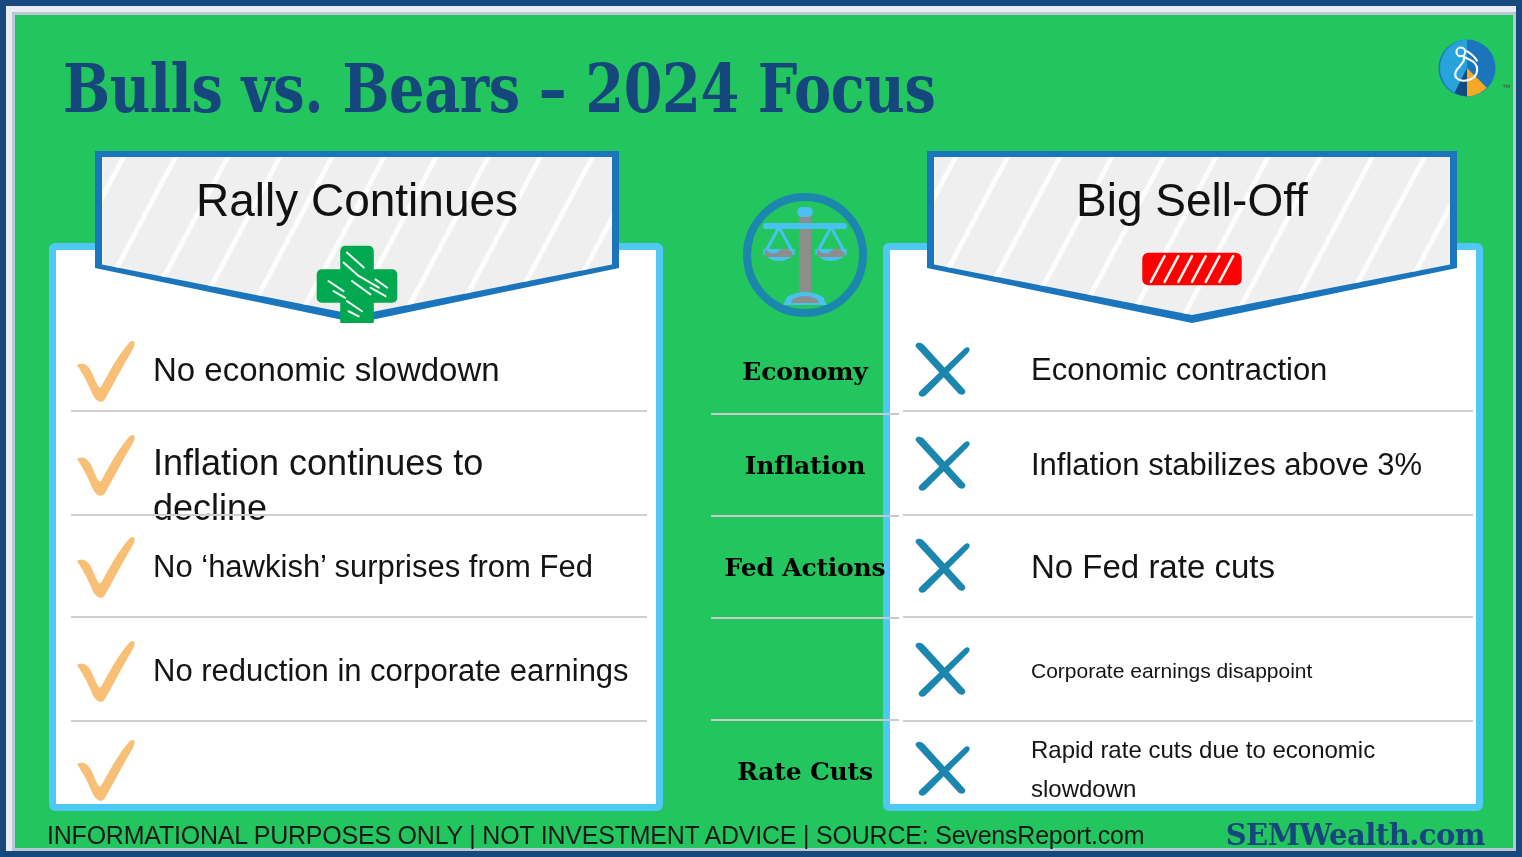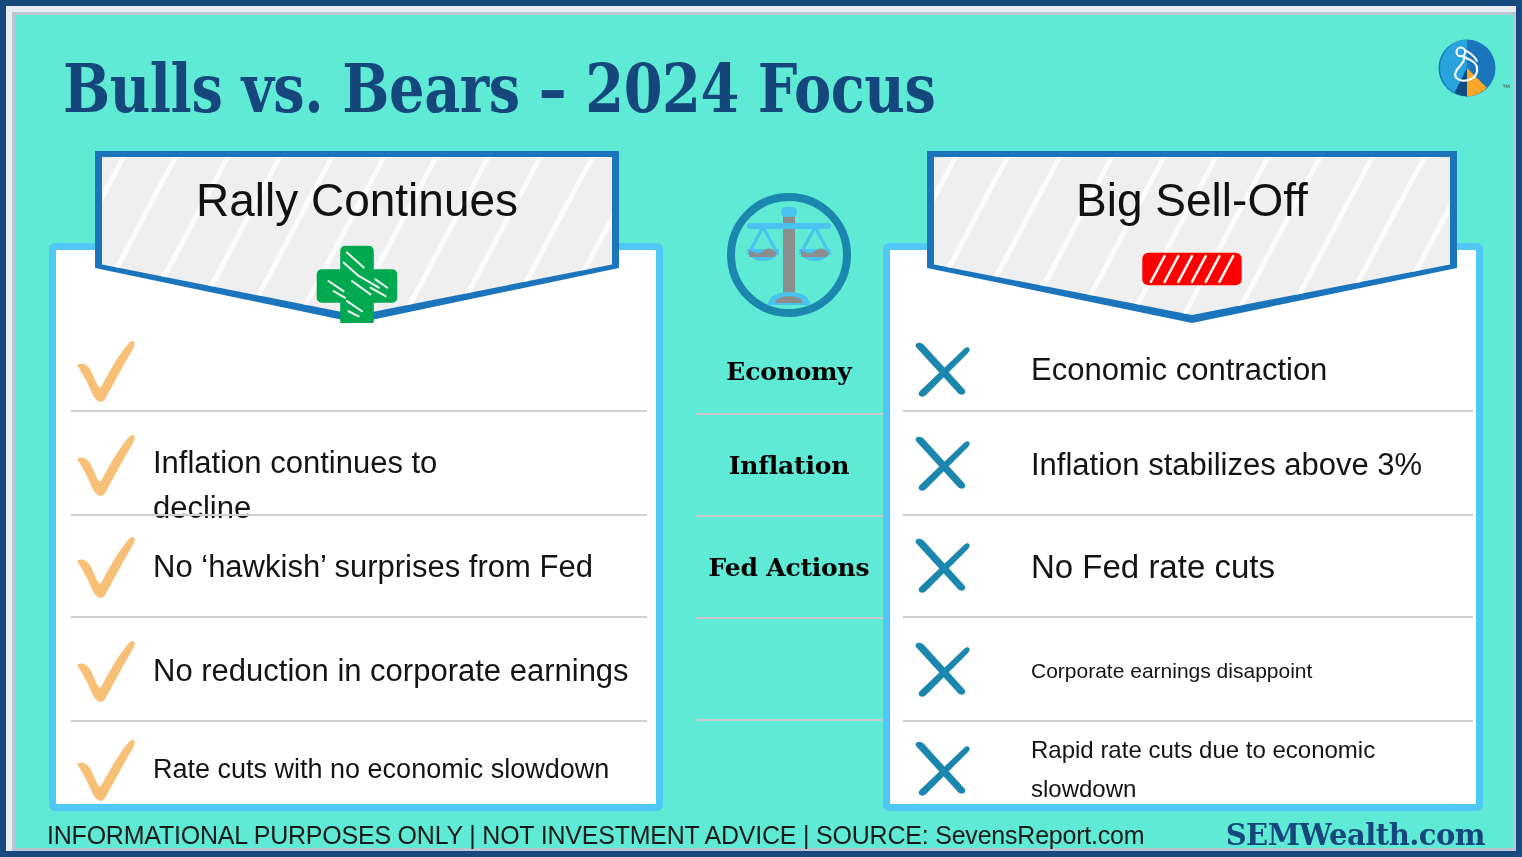--- a/index.html
+++ b/index.html
@@ -24,21 +24,21 @@
     position: absolute;
     left: 6px; top: 6px;
     width: 1504px; height: 839px;
     border: 3px solid #b9c6d6;
     background: #ffffff;
   }
   #canvas {
     position: absolute;
     left: 0; top: 0;
     width: 1498px; height: 833px;
-    background: #5eead4;
+    background: #22c55e;
   }
 
   
   #title {
     position: absolute;
     left: 48px; top: 34px;
     font-family: "DejaVu Serif", "Liberation Serif", serif;
     font-weight: 700;
     font-size: 68px;
     line-height: 78px;
@@ -125,21 +125,21 @@
     position: absolute;
     left: 50%; top: 100px;
     transform: translateX(-50%);
     width: 104px; height: 36px;
     z-index: 4;
   }
 
   
   #center {
     position: absolute;
-    left: 672px; top: 170px;
+    left: 688px; top: 170px;
     width: 204px; height: 626px;
   }
   #scales-icon {
     position: absolute;
     left: 50%; top: 0;
     transform: translateX(-50%);
     width: 140px; height: 140px;
   }
   .center-row {
     position: absolute;
@@ -304,40 +304,42 @@
         <div class="center-sep" style="top:228px;"></div>
 
         <div class="center-row" style="top:256px;height:48px;">Inflation</div>
         <div class="center-sep" style="top:330px;"></div>
 
         <div class="center-row" style="top:358px;height:48px;">Fed Actions</div>
         <div class="center-sep" style="top:432px;"></div>
 
         <div class="center-sep" style="top:534px;"></div>
 
+        <div class="center-row" style="top:562px;height:48px;">Rate Cuts</div>
       </div>
 
       <div class="left-col">
 
         <div class="row" style="top:320px;height:70px;">
           <span class="mark">
             <svg width="72" height="66" viewBox="0 0 72 66">
               <path d="M6 28 C12 24 18 28 22 38 C26 48 28 52 30 50 C34 44 44 22 58 6 C62 2 66 4 62 12 C50 32 40 52 34 62 C30 68 24 64 20 54 C16 44 10 34 6 28 Z" fill="#F8C077"></path>
             </svg>
           </span>
+          <span class="row-text" style="font-size:33px;line-height:40px;">No economic slowdown</span>
         </div>
         <div class="row-sep" style="top:395px;"></div>
 
         <div class="row" style="top:403px;height:92px;">
           <span class="mark">
             <svg width="72" height="66" viewBox="0 0 72 66">
               <path d="M6 28 C12 24 18 28 22 38 C26 48 28 52 30 50 C34 44 44 22 58 6 C62 2 66 4 62 12 C50 32 40 52 34 62 C30 68 24 64 20 54 C16 44 10 34 6 28 Z" fill="#F8C077"></path>
             </svg>
           </span>
-          <span class="row-text" style="font-size:31px;line-height:45px;max-width:370px;margin-top:41px;">Inflation continues to decline</span>
+          <span class="row-text" style="font-size:36px;line-height:45px;max-width:370px;margin-top:41px;">Inflation continues to decline</span>
         </div>
         <div class="row-sep" style="top:499px;"></div>
 
         <div class="row" style="top:505px;height:92px;">
           <span class="mark">
             <svg width="72" height="66" viewBox="0 0 72 66">
               <path d="M6 28 C12 24 18 28 22 38 C26 48 28 52 30 50 C34 44 44 22 58 6 C62 2 66 4 62 12 C50 32 40 52 34 62 C30 68 24 64 20 54 C16 44 10 34 6 28 Z" fill="#F8C077"></path>
             </svg>
           </span>
           <span class="row-text" style="font-size:31px;line-height:45px;">No ‘hawkish’ surprises from Fed</span>
@@ -353,21 +355,20 @@
           <span class="row-text" style="font-size:31px;line-height:45px;">No reduction in corporate earnings</span>
         </div>
         <div class="row-sep" style="top:705px;"></div>
 
         <div class="row" style="top:712px;height:84px;">
           <span class="mark">
             <svg width="72" height="66" viewBox="0 0 72 66">
               <path d="M6 28 C12 24 18 28 22 38 C26 48 28 52 30 50 C34 44 44 22 58 6 C62 2 66 4 62 12 C50 32 40 52 34 62 C30 68 24 64 20 54 C16 44 10 34 6 28 Z" fill="#F8C077"></path>
             </svg>
           </span>
-          <span class="row-text" style="font-size:27px;line-height:39px;">Rate cuts with no economic slowdown</span>
         </div>
       </div>
 
       <div class="right-col">
 
         <div class="row" style="top:320px;height:70px;">
           <span class="mark">
             <svg width="66" height="62" viewBox="0 0 66 62">
               <path d="M8 8 C6 4 12 2 16 6 L56 50 C60 54 54 58 50 54 Z" fill="#1B87AF"></path>
               <path d="M56 10 C60 6 64 10 60 14 L18 56 C14 60 8 56 12 52 Z" fill="#1B87AF"></path>

